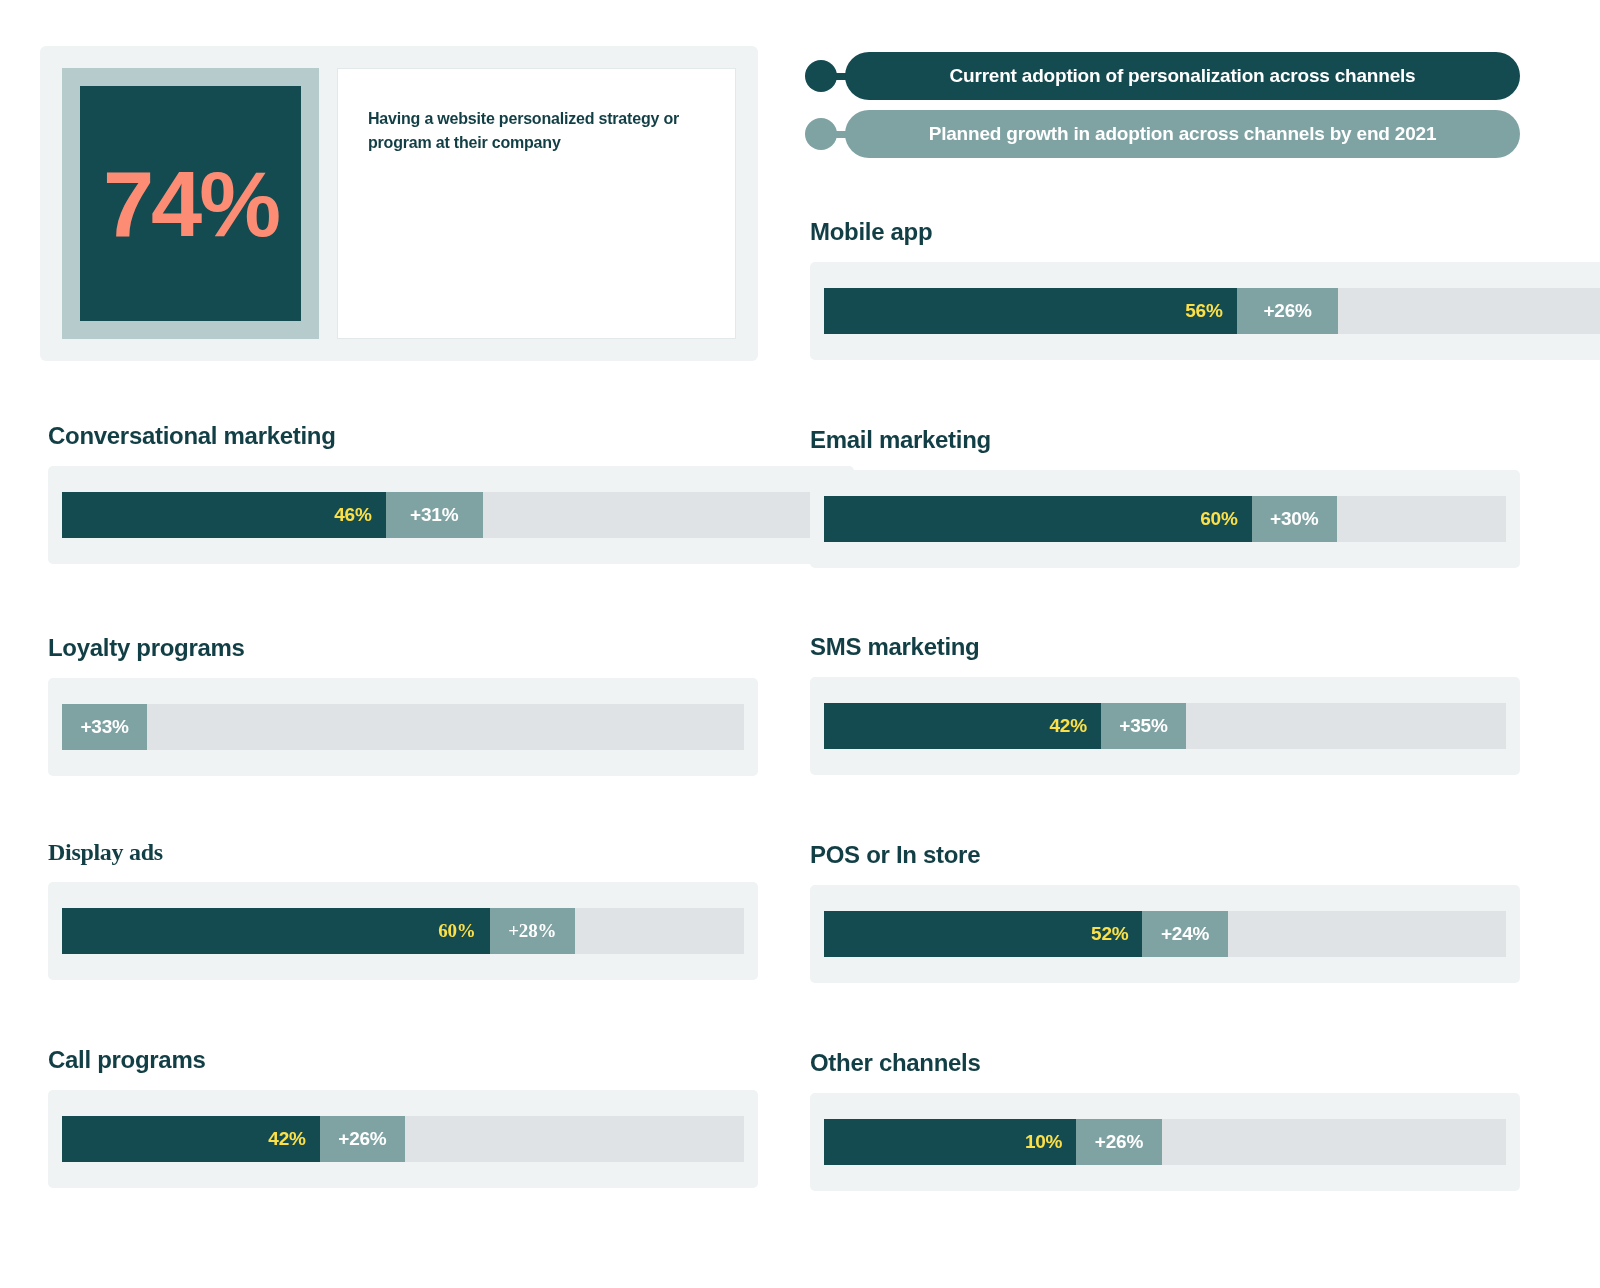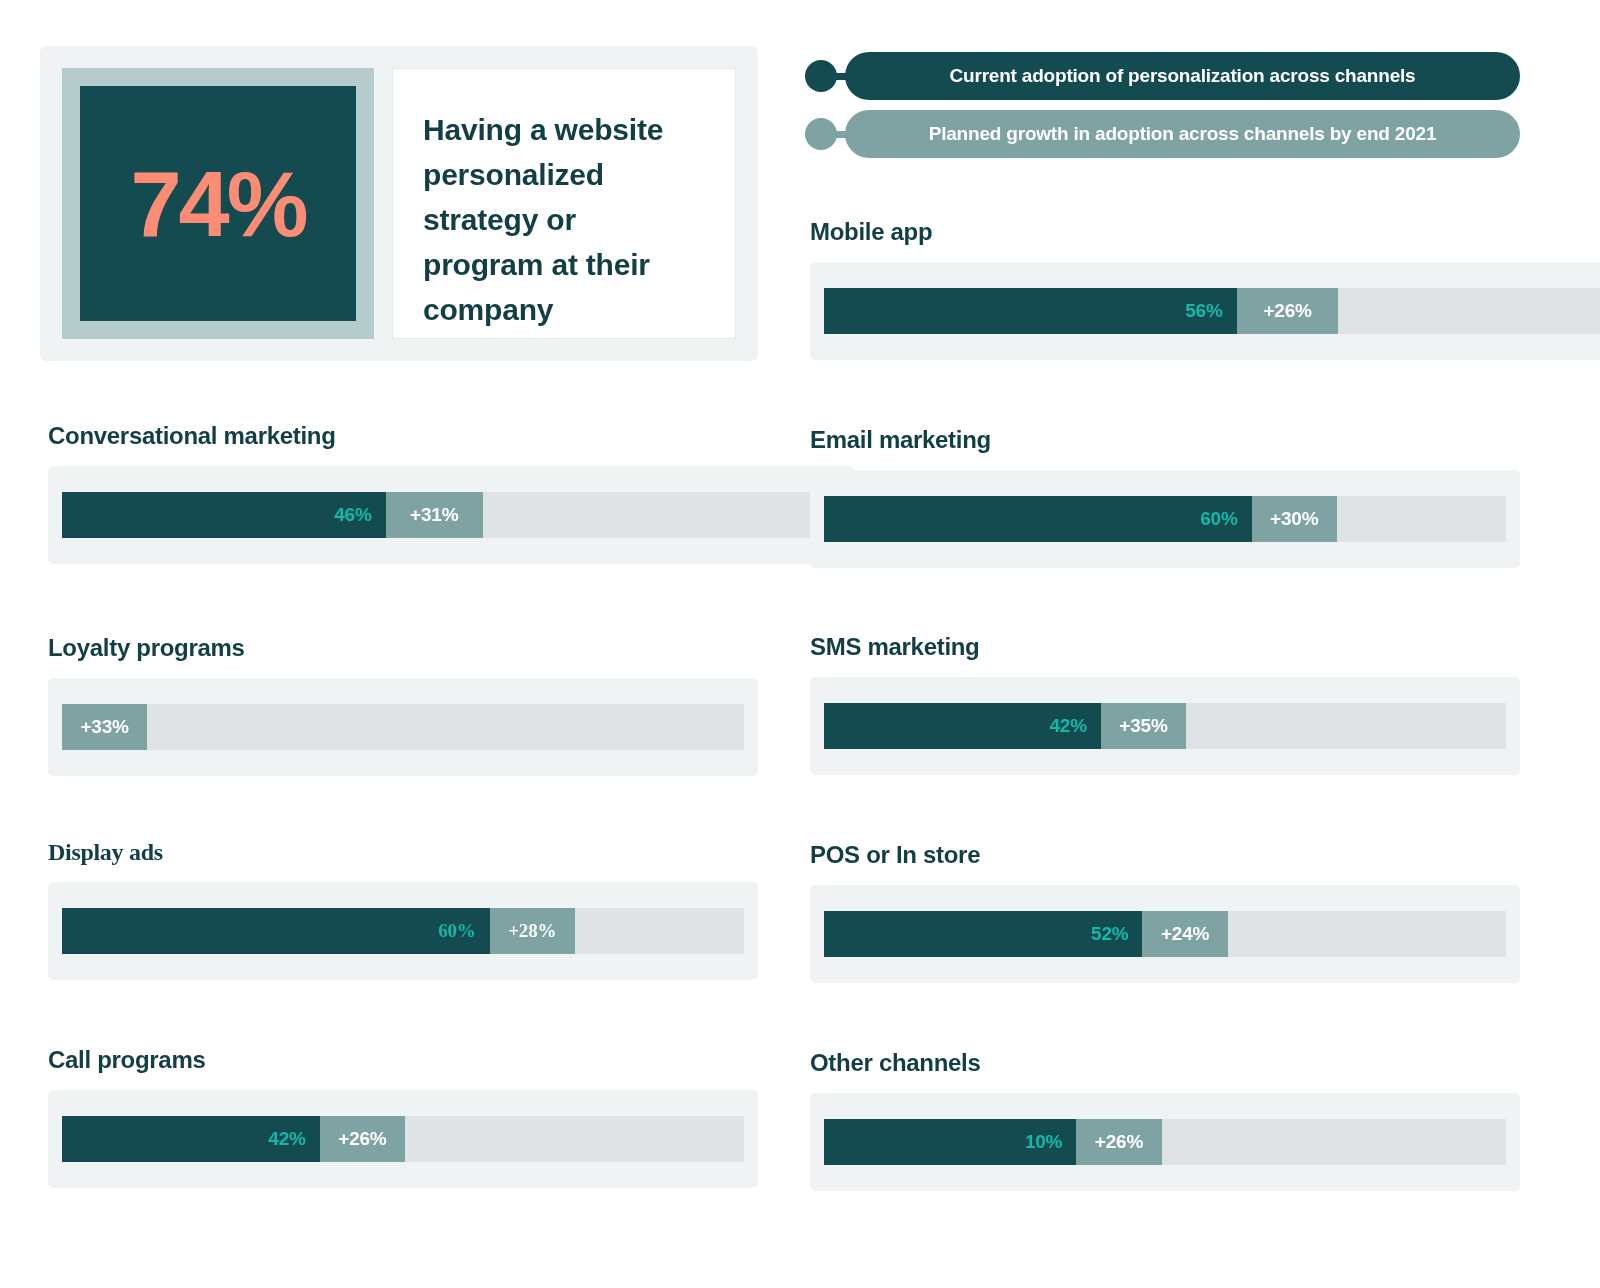--- a/index.html
+++ b/index.html
@@ -12,38 +12,38 @@
   }
   .page{position:relative;width:1600px;height:1288px;}
 
   
   .hero{
     position:absolute;left:40px;top:46px;width:718px;height:315px;
     background:#eff3f4;border-radius:6px;box-sizing:border-box;
     padding:22px;display:flex;gap:18px;
   }
   .hero-figure{
-    width:312px;height:271px;background:#b6cbcc;
+    width:257px;height:271px;background:#b6cbcc;
     display:flex;align-items:center;justify-content:center;
     box-sizing:border-box;padding:18px;flex:none;
   }
   .hero-square{
     width:100%;height:100%;background:#134b51;
     display:flex;align-items:center;justify-content:center;
   }
   .hero-pct{
     color:#fd8c74;font-size:92px;font-weight:700;letter-spacing:-3px;
     line-height:1;
   }
   .hero-caption{
     flex:1;background:#ffffff;border:1px solid #e3e8ea;
     box-sizing:border-box;padding:38px 34px 0 30px;
   }
   .hero-caption-text{
-    font-size:30px;font-weight:700;line-height:1.50;color:#123f45;
+    font-size:16px;font-weight:700;line-height:1.50;color:#123f45;
     letter-spacing:-0.2px;
   }
 
   
   .legend{position:absolute;left:805px;top:52px;width:715px;}
   .legend-row{position:relative;display:flex;align-items:center;height:48px;margin-bottom:10px;}
   .legend-dot{
     width:32px;height:32px;border-radius:50%;flex:none;z-index:2;
   }
   .legend-stem{width:18px;height:7px;margin-left:-2px;margin-right:-8px;flex:none;}
@@ -72,21 +72,21 @@
   }
   .track{
     position:relative;height:46px;background:#dfe3e5;width:100%;
     display:flex;align-items:stretch;
   }
   .seg-current{
     background:#134b51;display:flex;align-items:center;justify-content:flex-end;
     box-sizing:border-box;padding-right:14px;
   }
   .seg-current span{
-    color:#14b8a6;font-size:19px;font-weight:700;letter-spacing:-0.2px;
+    color:#fde047;font-size:19px;font-weight:700;letter-spacing:-0.2px;
   }
   .seg-growth{
     background:#7fa3a3;display:flex;align-items:center;justify-content:center;
     box-sizing:border-box;
   }
   .seg-growth span{
     color:#ffffff;font-size:19px;font-weight:700;letter-spacing:-0.2px;
   }
 </style>
 </head>

